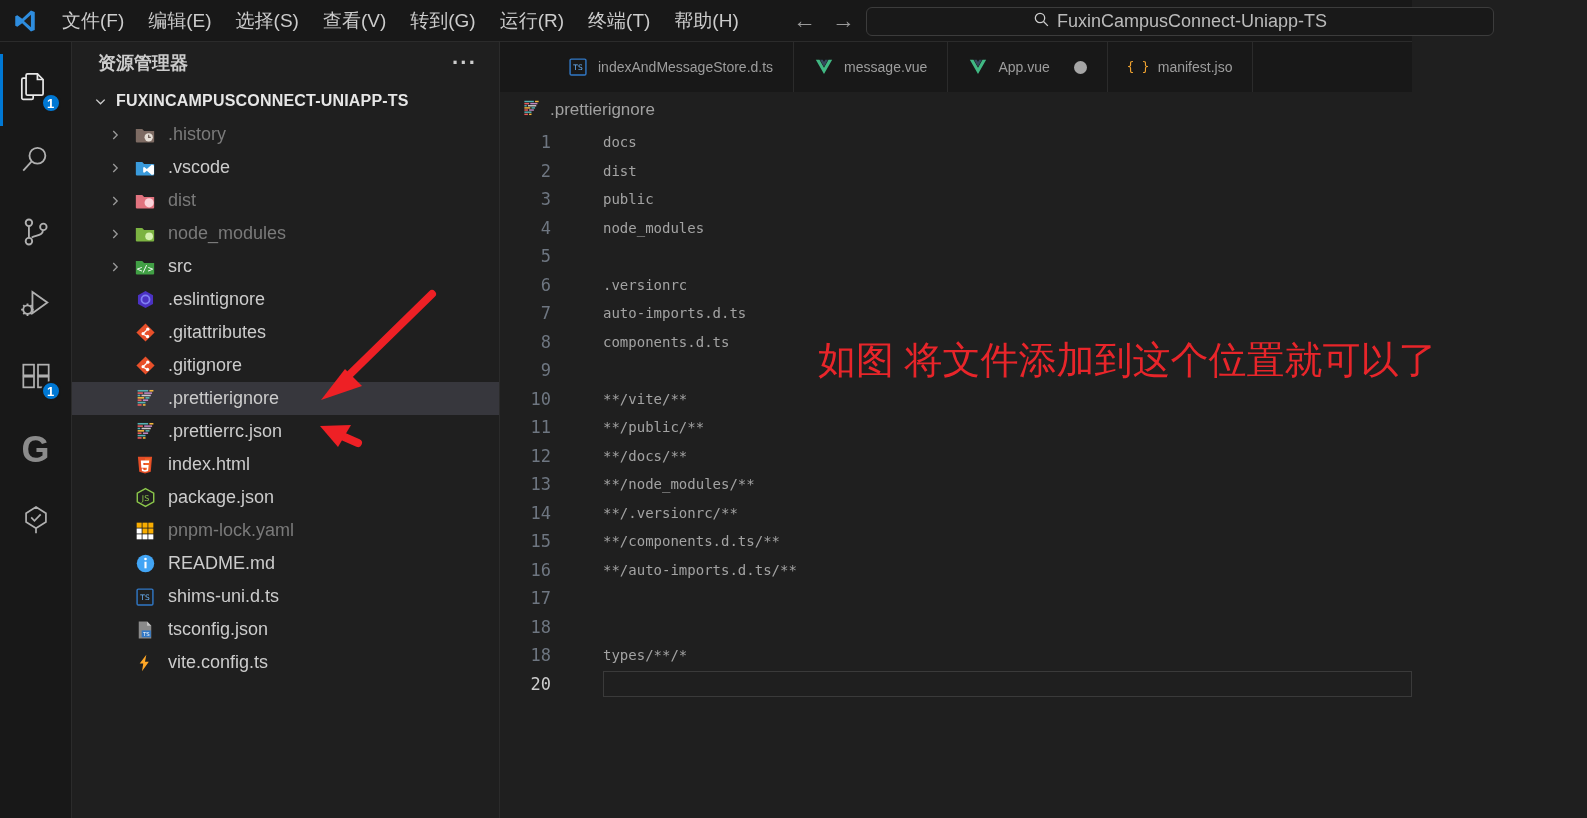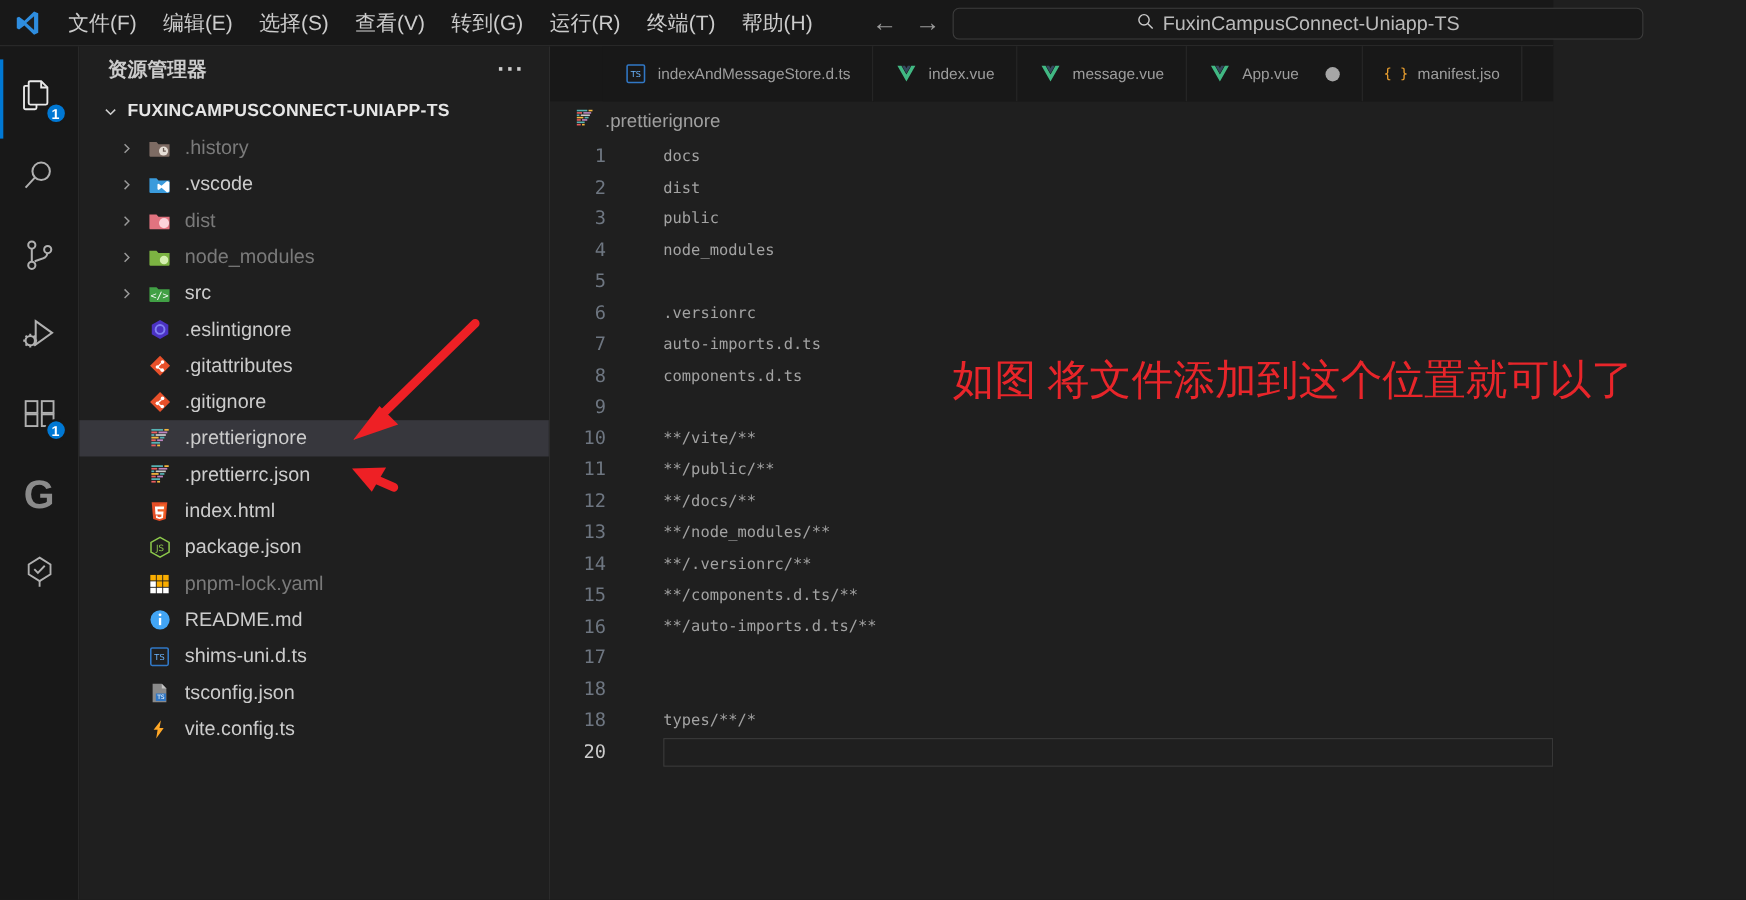--- a/index.html
+++ b/index.html
@@ -111,24 +111,23 @@
     font-family:"DejaVu Sans Mono", monospace;
   }
   .codeline.active .activebox {
     position:absolute; left:103px; right:0; top:1px; bottom:1px;
     border:1px solid #3a3a3a; pointer-events:none;
   }
 
   
   .overlay { position:absolute; inset:0; pointer-events:none; }
   .anno-text {
-    position:absolute; left:818px; top:320px;
+    position:absolute; left:818px; top:335px;
     color:#e8252a; font-size:38px; white-space:nowrap;
     font-family:"Liberation Sans", sans-serif;
-    margin-left:48px;
   }
 </style>
 </head>
 <body>
 
 <div id="app">
 
   <div class="titlebar">
     <div class="vs-logo">
       <svg width="26" height="26" viewBox="0 0 24 24">
@@ -540,29 +539,20 @@
 
       <div class="tabbar" id="tab-bar">
           <div class="tab" style="margin-left: 48px;">
             <span class="" style="display: flex; align-items: center;">
               <svg width="20" height="20" viewBox="0 0 24 24">
                 <rect x="2.5" y="2.5" width="19" height="19" rx="1.5" fill="none" stroke="#3178c6" stroke-width="1.7"></rect>
                 <text x="12" y="16" font-size="9" fill="#6cb6ff" text-anchor="middle" font-family="DejaVu Sans, sans-serif">TS</text>
               </svg>
             </span>
             <span class="tname">indexAndMessageStore.d.ts</span>
-          </div>
-          <div class="tab">
-            <span class="" style="display: flex; align-items: center;">
-              <svg width="20" height="20" viewBox="0 0 24 24">
-                <path d="M2.2 3.3h4.4L12 12.9l5.4-9.6h4.4L12 20.4z" fill="#41b883"></path>
-                <path d="M7.3 3.3h3.2L12 6l1.5-2.7h3.2L12 11.7z" fill="#35495e"></path>
-              </svg>
-            </span>
-            <span class="tname">index.vue</span>
           </div>
           <div class="tab">
             <span class="" style="display: flex; align-items: center;">
               <svg width="20" height="20" viewBox="0 0 24 24">
                 <path d="M2.2 3.3h4.4L12 12.9l5.4-9.6h4.4L12 20.4z" fill="#41b883"></path>
                 <path d="M7.3 3.3h3.2L12 6l1.5-2.7h3.2L12 11.7z" fill="#35495e"></path>
               </svg>
             </span>
             <span class="tname">message.vue</span>
           </div>

